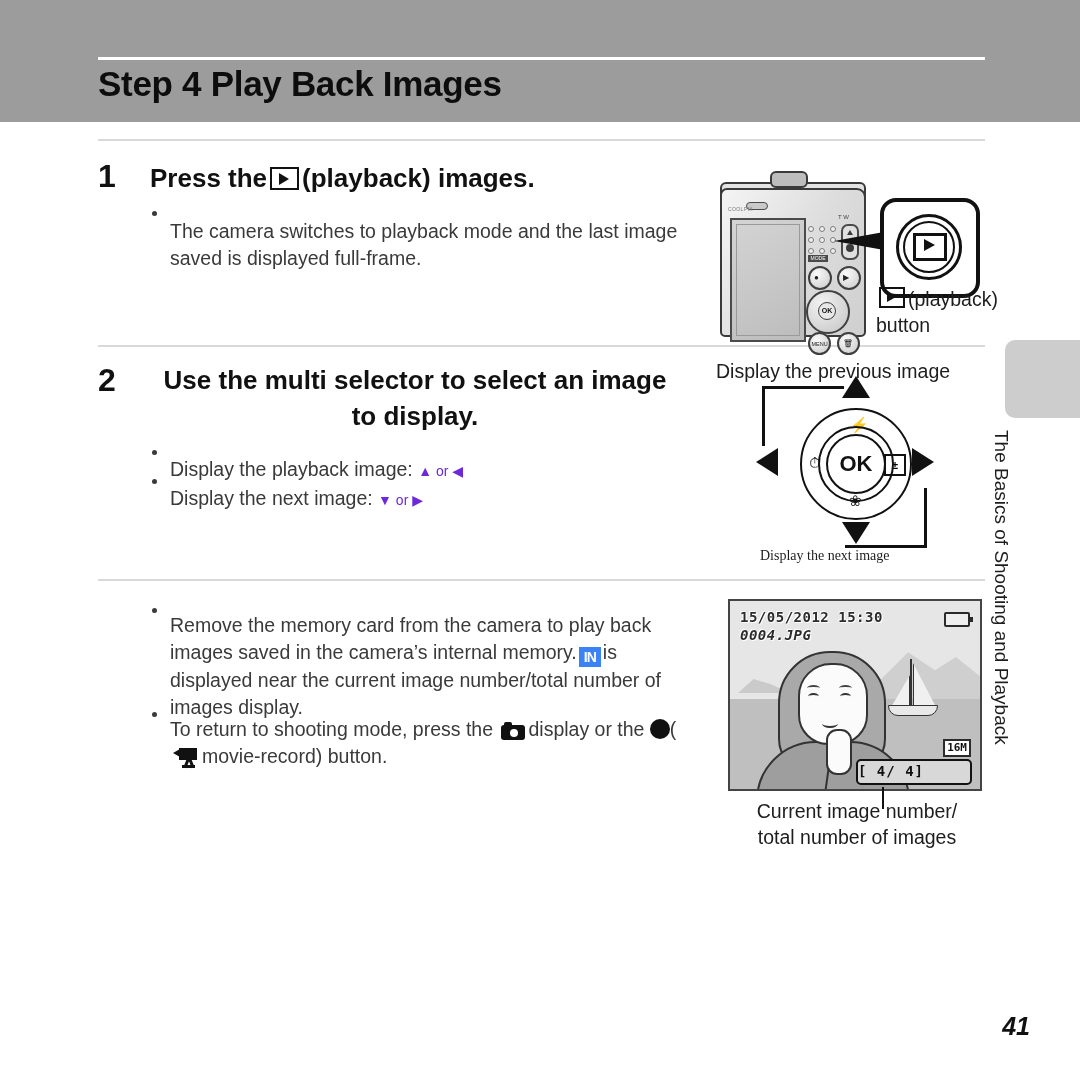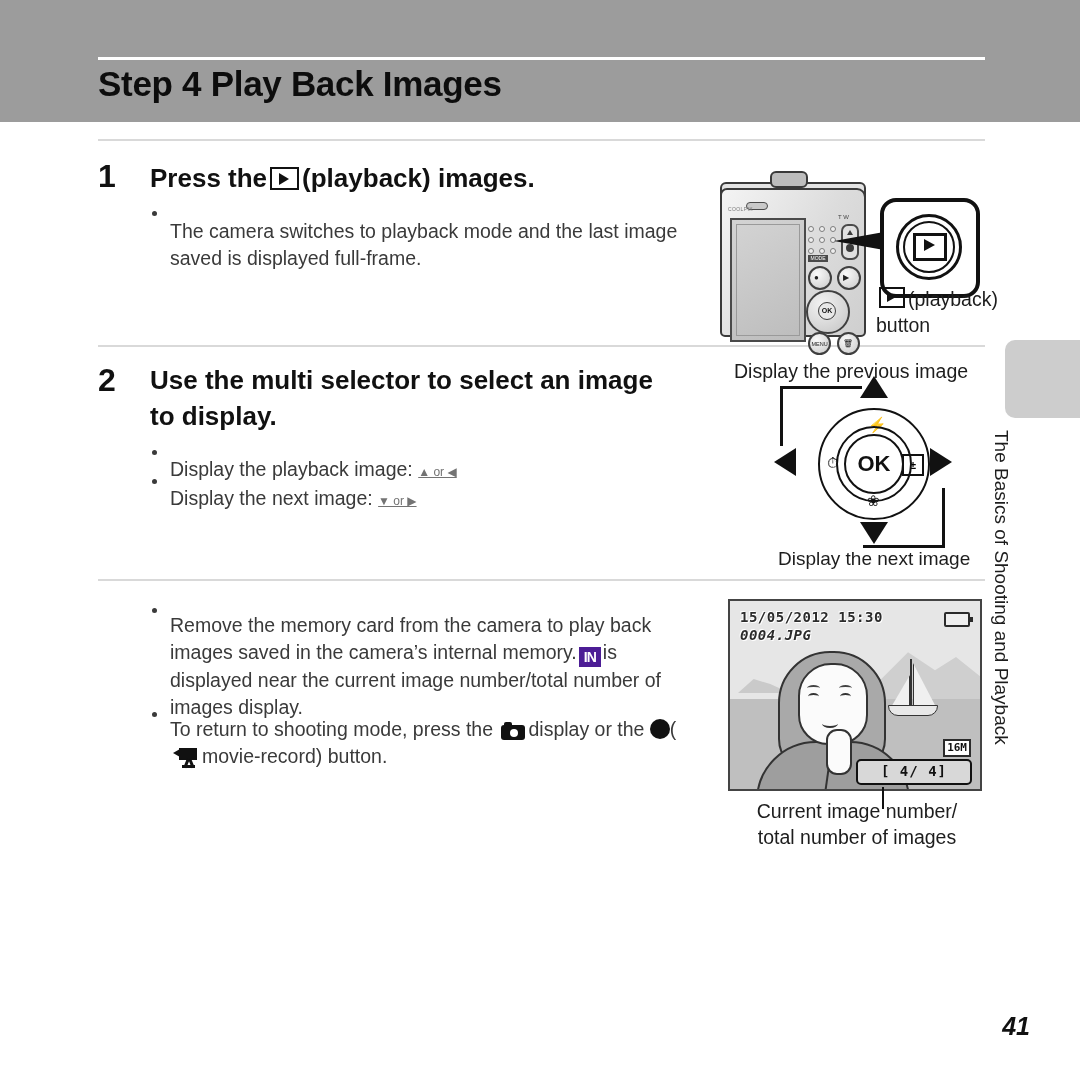--- a/index.html
+++ b/index.html
@@ -90,27 +90,27 @@
     content: "";
     position: absolute;
     left: 7px; top: 3.5px;
     border-left: 10px solid #111;
     border-top: 6px solid transparent;
     border-bottom: 6px solid transparent;
   }
   .ic-play-box.sm { width: 22px; height: 17px; border-width: 2.5px; vertical-align: -2px;}
   .ic-play-box.sm::after { left: 6px; top: 2.5px; border-left-width: 9px; border-top-width: 5.5px; border-bottom-width: 5.5px;}
 
-  .tri { display: inline-block; font-size: 12px; color:#737373; line-height: 1; text-decoration: underline;}
+  .tri { display: inline-block; font-size: 14px; color:#6d28d9; line-height: 1;}
 
   .ic-in {
     display: inline-block;
     vertical-align: -3px;
     width: 22px; height: 20px;
-    background: #4c1d95;
+    background: #3b82f6;
     color: #fff;
     font-size: 14px;
     font-weight: bold;
     text-align: center;
     line-height: 20px;
     letter-spacing: -1px;
     margin: 0 2px;
     font-family: "Liberation Sans", sans-serif;
   }
   .ic-cam {
@@ -306,28 +306,28 @@
     border-bottom: 9px solid transparent;
     border-right: 50px solid #111;
   }
   .callout-cap {
     position: absolute; left: 876px; top: 286px;
     font-size: 19.5px; color: #1d1d1d; line-height: 26px;
     white-space: nowrap;
   }
 
   
-  .ms-wrap { position: absolute; left: 712px; top: 360px; width: 280px; height: 215px; margin-left: 18px; }
+  .ms-wrap { position: absolute; left: 712px; top: 360px; width: 280px; height: 215px; }
   .ms-cap-top {
     position: absolute; left: 4px; top: 0px;
     font-size: 19.5px; color: #1d1d1d; white-space: nowrap;
   }
   .ms-cap-bot {
     position: absolute; left: 48px; top: 188px;
-    font-size: 19px; color: #1d1d1d; white-space: nowrap;
+    font-size: 14px; color: #1d1d1d; white-space: nowrap; font-family: Liberation Serif, serif;
   }
   .ms-dial {
     position: absolute; left: 88px; top: 48px;
     width: 108px; height: 108px; border-radius: 50%;
     border: 2.6px solid #111; background: #fff;
   }
   .ms-dial .r2 {
     position: absolute; left: 16px; top: 16px;
     width: 72px; height: 72px; border-radius: 50%;
     border: 2px solid #111;
@@ -506,21 +506,21 @@
     padding: 0 2px; line-height: 14px;
   }
   .lcd-counter {
     position:absolute; left: 126px; top: 158px;
     width: 112px; height: 22px;
     border: 2.6px solid #111;
     border-radius: 5px;
     background: #d8d8d8;
     font-family: "DejaVu Sans Mono", monospace;
     font-size: 14px; font-weight: bold; color:#111;
-    text-align: center; line-height: 21px;
+    text-align: left; line-height: 21px;
     letter-spacing: 1px;
   }
   .lcd-lead-v {
     position: absolute; left: 882px; top: 787px;
     width: 2.4px; height: 22px; background: #111;
   }
   .lcd-cap {
     position: absolute; left: 712px; top: 798px;
     width: 290px;
     text-align: center;
@@ -623,21 +623,21 @@
     <div class="ring1"></div>
     <div class="ring2"></div>
     <div class="playg"></div>
   </div>
   <div class="callout-cap">
     <span class="ic-play-box sm"></span><span>(playback)</span><br>
     <span>button</span>
   </div>
 
   <div class="step-num" style="left:98px; top:362px;">2</div>
-  <div class="step-head" style="left:150px; top:362px; width:530px;">Use the multi selector to select an image to display.</div>
+  <div class="step-head" style="left:150px; top:362px; width:530px;text-align:center;">Use the multi selector to select an image to display.</div>
 
   <div class="bullet-dot" style="left:152px; top:450px;"></div>
   <div class="body-text" style="left:170px; top:437px; width:540px;">
     <span>Display the playback image:</span>
     <span class="tri">▲ or ◀</span>
   </div>
   <div class="bullet-dot" style="left:152px; top:479px;"></div>
   <div class="body-text" style="left:170px; top:466px; width:540px;">
     <span>Display the next image:</span>
     <span class="tri">▼ or ▶</span>

